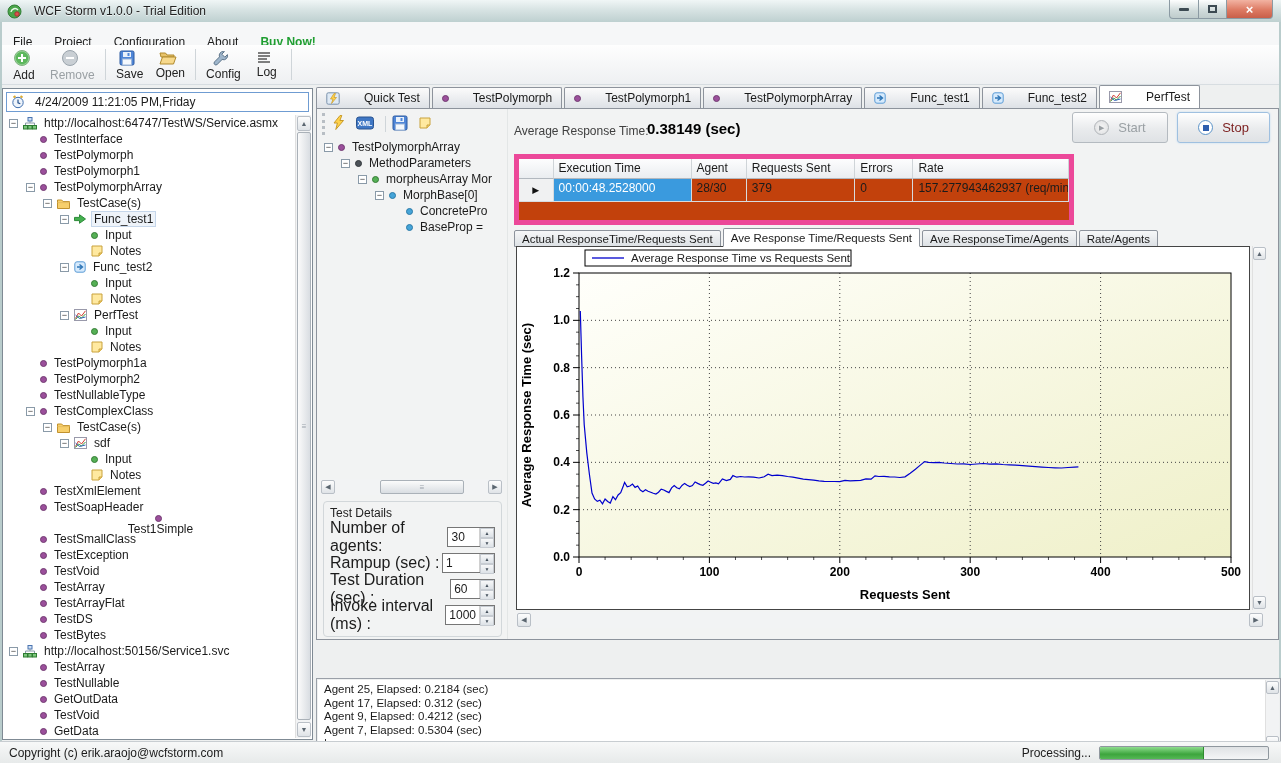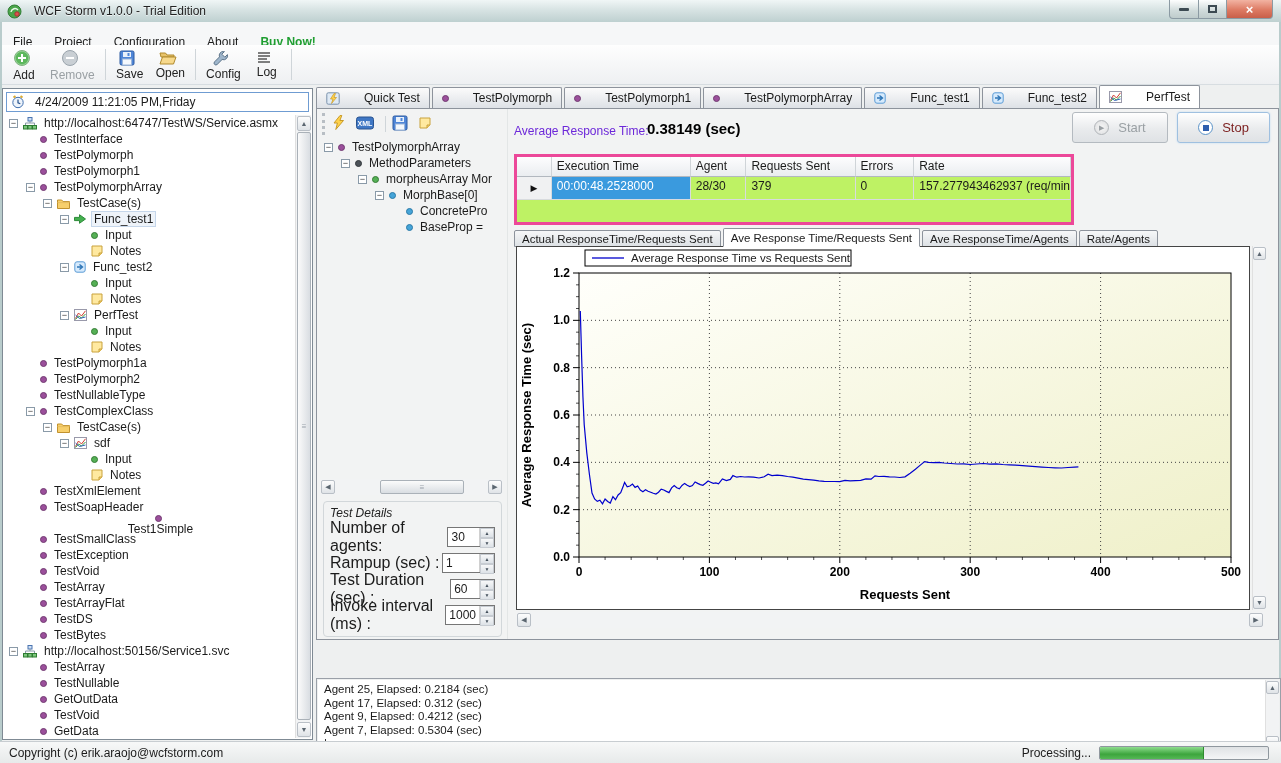--- a/index.html
+++ b/index.html
@@ -70,45 +70,45 @@
 
   #tab-page{position:absolute;left:316px;top:108px;width:963px;height:532px;background:#f2f3f3;border:1px solid #8d939c;}
 
   
   #mini-toolbar{position:absolute;left:5px;top:4px;height:22px;display:flex;align-items:center;gap:6px;
     border-left:3px dotted #b8bec4;padding-left:7px;}
   .mini-sep{width:1px;height:16px;background:#cfd5d9;}
   #param-tree{position:absolute;left:3px;top:30px;width:186px;height:338px;overflow:hidden;}
   #mid-hscroll{position:absolute;left:3px;top:370px;width:183px;height:16px;}
   #test-details{position:absolute;left:6px;top:392px;width:179px;height:136px;border:1px solid #d2d7da;border-radius:4px;padding:4px 6px;}
-  #test-details .gb-title{font-size:12px;color:#222;margin-bottom:4px;font-style:italic;}
+  #test-details .gb-title{font-size:12px;color:#222;margin-bottom:4px;}
   .field-row{display:flex;align-items:center;justify-content:space-between;height:26px;}
   .field-row .f-label{font-size:16px;}
   .spin{width:53px;height:20px;border:1px solid #767676;background:#fff;display:flex;}
   .spin .val{flex:1;padding:2px 3px;font-size:12px;}
   .spin .btns{width:15px;display:flex;flex-direction:column;border-left:1px solid #d0d0d0;}
   .spin .btns span{flex:1;font-size:5px;line-height:8px;text-align:center;color:#44505c;
     background:linear-gradient(#f7f8f9,#dde2e7);border:1px solid #c7ccd2;}
 
   
   #perf-divider{position:absolute;left:190px;top:0;bottom:0;width:1px;background:#e3e6e6;}
-  #avg-label{position:absolute;left:197px;top:15px;font-size:12px;color:#6d28d9;}
+  #avg-label{position:absolute;left:197px;top:15px;font-size:12px;color:#404040;}
   #avg-value{position:absolute;left:330px;top:11px;font-size:15px;font-weight:bold;color:#000;}
   .big-btn{position:absolute;top:3px;height:31px;border:1px solid #b4bac0;border-radius:3px;
     background:linear-gradient(#fefefe,#e9ebed 55%,#dfe2e5);display:flex;align-items:center;justify-content:center;gap:9px;font-size:13px;}
   #start-btn{left:755px;width:96px;color:#9aa0a4;}
   #stop-btn{left:860px;width:93px;color:#7c1f1f;border-color:#9fc0e0;box-shadow:0 0 2px #bcd7ef;}
   .play-circ{width:15px;height:15px;border-radius:50%;border:1px solid #b0b4b8;background:radial-gradient(#f6f6f6,#dcdedf);
     display:flex;align-items:center;justify-content:center;color:#9aa0a4;font-size:7px;}
   .stop-circ{width:15px;height:15px;border-radius:50%;border:1px solid #5b93c8;background:#fff;
     display:flex;align-items:center;justify-content:center;}
   .stop-circ i{display:block;width:6px;height:6px;background:#2f5fae;}
 
   
-  #grid{position:absolute;left:197px;top:45px;width:560px;height:71px;background:#bef264;border:3px solid #ec4899;}
+  #grid{position:absolute;left:197px;top:45px;width:560px;height:71px;background:#c2410c;border:5px solid #ec4899;}
   .g-row{display:flex;}
   .g-cell{border-right:1px solid #d8dbde;border-bottom:1px solid #d8dbde;padding:2px 5px;font-size:12px;
     overflow:hidden;white-space:nowrap;height:100%;}
   .g-head{height:20px;}
   .g-head .g-cell{background:linear-gradient(#fdfdfe,#eaedf0);border-right:1px solid #cfd4d8;border-bottom:1px solid #b2b8bf;}
   .g-data{height:23px;}
   .sel-col{background:#f0f1f2;display:flex;align-items:center;justify-content:center;font-size:9px;color:#111;}
   .cell-selected{background:#3a9ade;color:#fff;}
 
   

